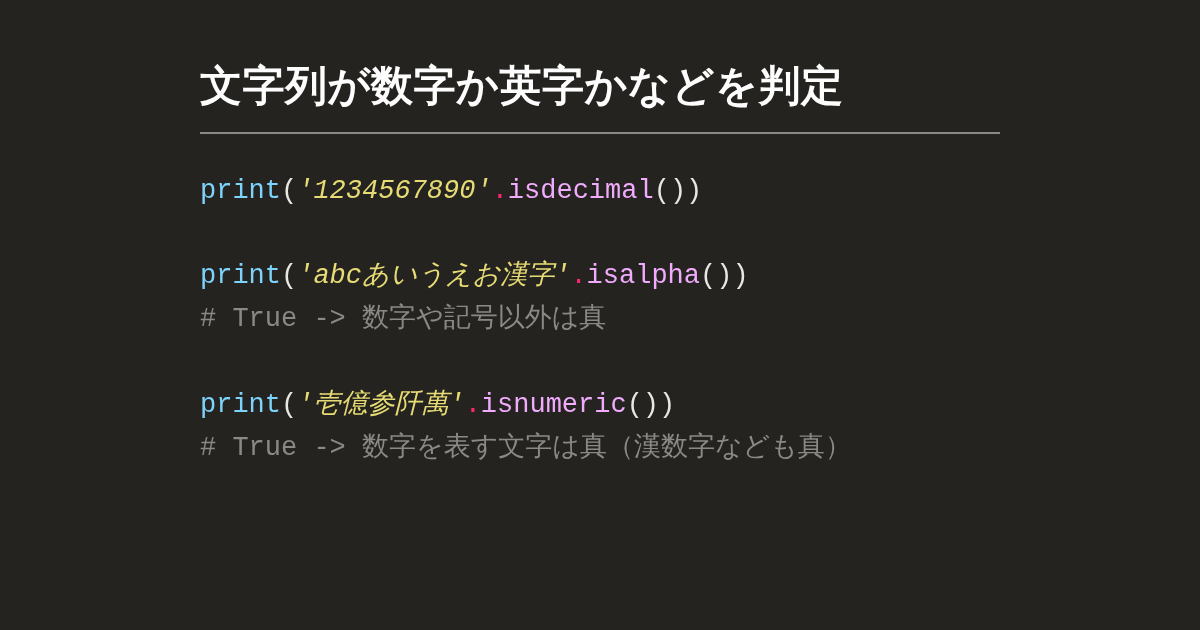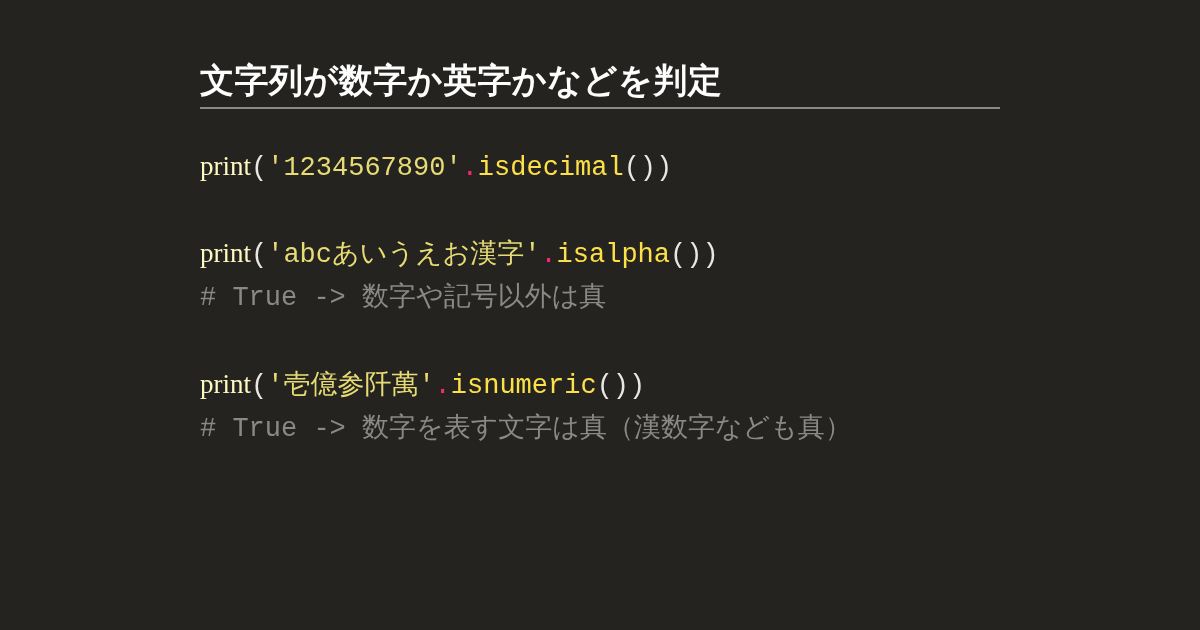--- a/index.html
+++ b/index.html
@@ -6,38 +6,38 @@
     body {
       width: 1200px;
       height: 630px;
       background: #24231f;
       font-family: "Hiragino Kaku Gothic ProN", "Meiryo", sans-serif;
       padding: 58px 200px 0 200px;
       overflow: hidden;
     }
     .title {
       color: #fdfdfd;
-      font-size: 34px;
+      font-size: 42px;
       font-weight: 700;
-      padding-bottom: 3px;
+      padding-bottom: 18px;
       border-bottom: 2px solid #8a8985;
       margin-bottom: 36px;
       letter-spacing: 0.5px;
     }
     .code-block {
       font-family: "Menlo", "Consolas", "Courier New", monospace;
       font-size: 27px;
       line-height: 1.6;
     }
     .block { margin-bottom: 42px; }
-    .tok-func   { color: #fef9c3; font-family: Liberation Serif, serif; }
+    .tok-func   { color: #7dd3fc; }
     .tok-paren  { color: #e8e8e3; }
-    .tok-str    { color: #e6db74; }
+    .tok-str    { color: #e6db74; font-style: italic; }
     .tok-dot    { color: #f92672; }
-    .tok-method { color: #fde047; }
+    .tok-method { color: #f0abfc; }
     .tok-comment{ color: #8a8985; }
   </style>
 </head>
 <body>
 
 <h1 class="title">文字列が数字か英字かなどを判定</h1>
 
 <div class="code-block">
 
   <div class="block">

